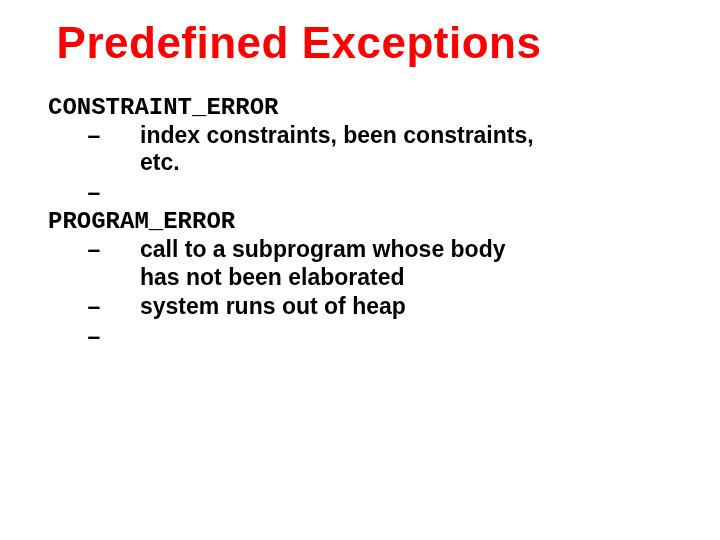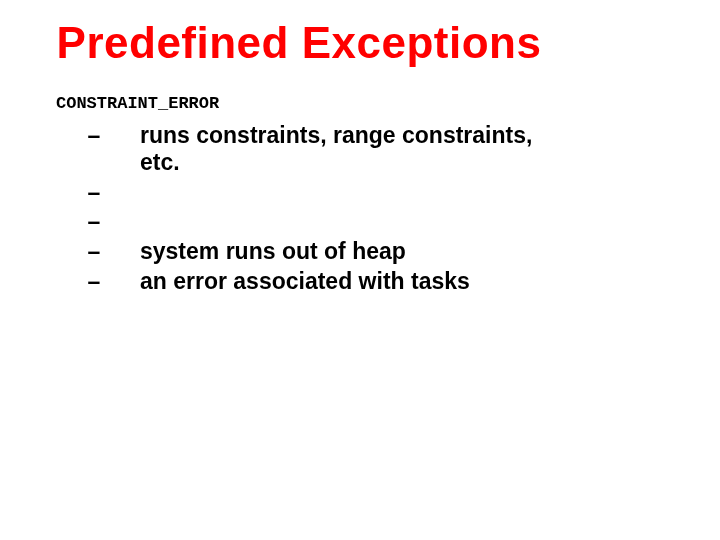--- a/index.html
+++ b/index.html
@@ -21,23 +21,23 @@
   .title {
     color: #ff0000;
     font-size: 44px;
     font-weight: bold;
     text-align: center;
     margin: 0 0 26px 0;
     letter-spacing: 0.5px;
   }
   .exc-name {
     font-family: "Courier New", Courier, monospace;
-    font-size: 17px;
+    font-size: 24px;
     font-weight: bold;
-    margin: 8px;
+    margin: 0;
     line-height: 1.15;
   }
   .desc {
     font-family: "Comic Sans MS", "Comic Sans", cursive, sans-serif;
     font-size: 23px;
     font-weight: bold;
     margin: 0 0 2px 0;
     line-height: 1.2;
   }
   .row {
@@ -56,43 +56,44 @@
 <body>
 
 <div class="slide">
 
   <h1 class="title">Predefined Exceptions</h1>
 
   <div>
     <div class="exc-name">CONSTRAINT_ERROR</div>
     <div class="desc row">
       <span class="bullet">–</span>
-      <span class="txt">runs constraints, range constraints, etc.</span>
+      <span class="txt">index constraints, been constraints, etc.</span>
     </div>
   </div>
 
   <div>
     <div class="desc row">
       <span class="bullet">–</span>
     </div>
   </div>
 
   <div>
+    <div class="exc-name">PROGRAM_ERROR</div>
     <div class="desc row">
       <span class="bullet">–</span>
+      <span class="txt">call to a subprogram whose body has not been elaborated</span>
     </div>
   </div>
 
   <div>
     <div class="desc row">
       <span class="bullet">–</span>
       <span class="txt">system runs out of heap</span>
     </div>
   </div>
 
   <div>
     <div class="desc row">
       <span class="bullet">–</span>
-      <span class="txt">an error associated with tasks</span>
     </div>
   </div>
 
 </div>
 
 </body></html>

